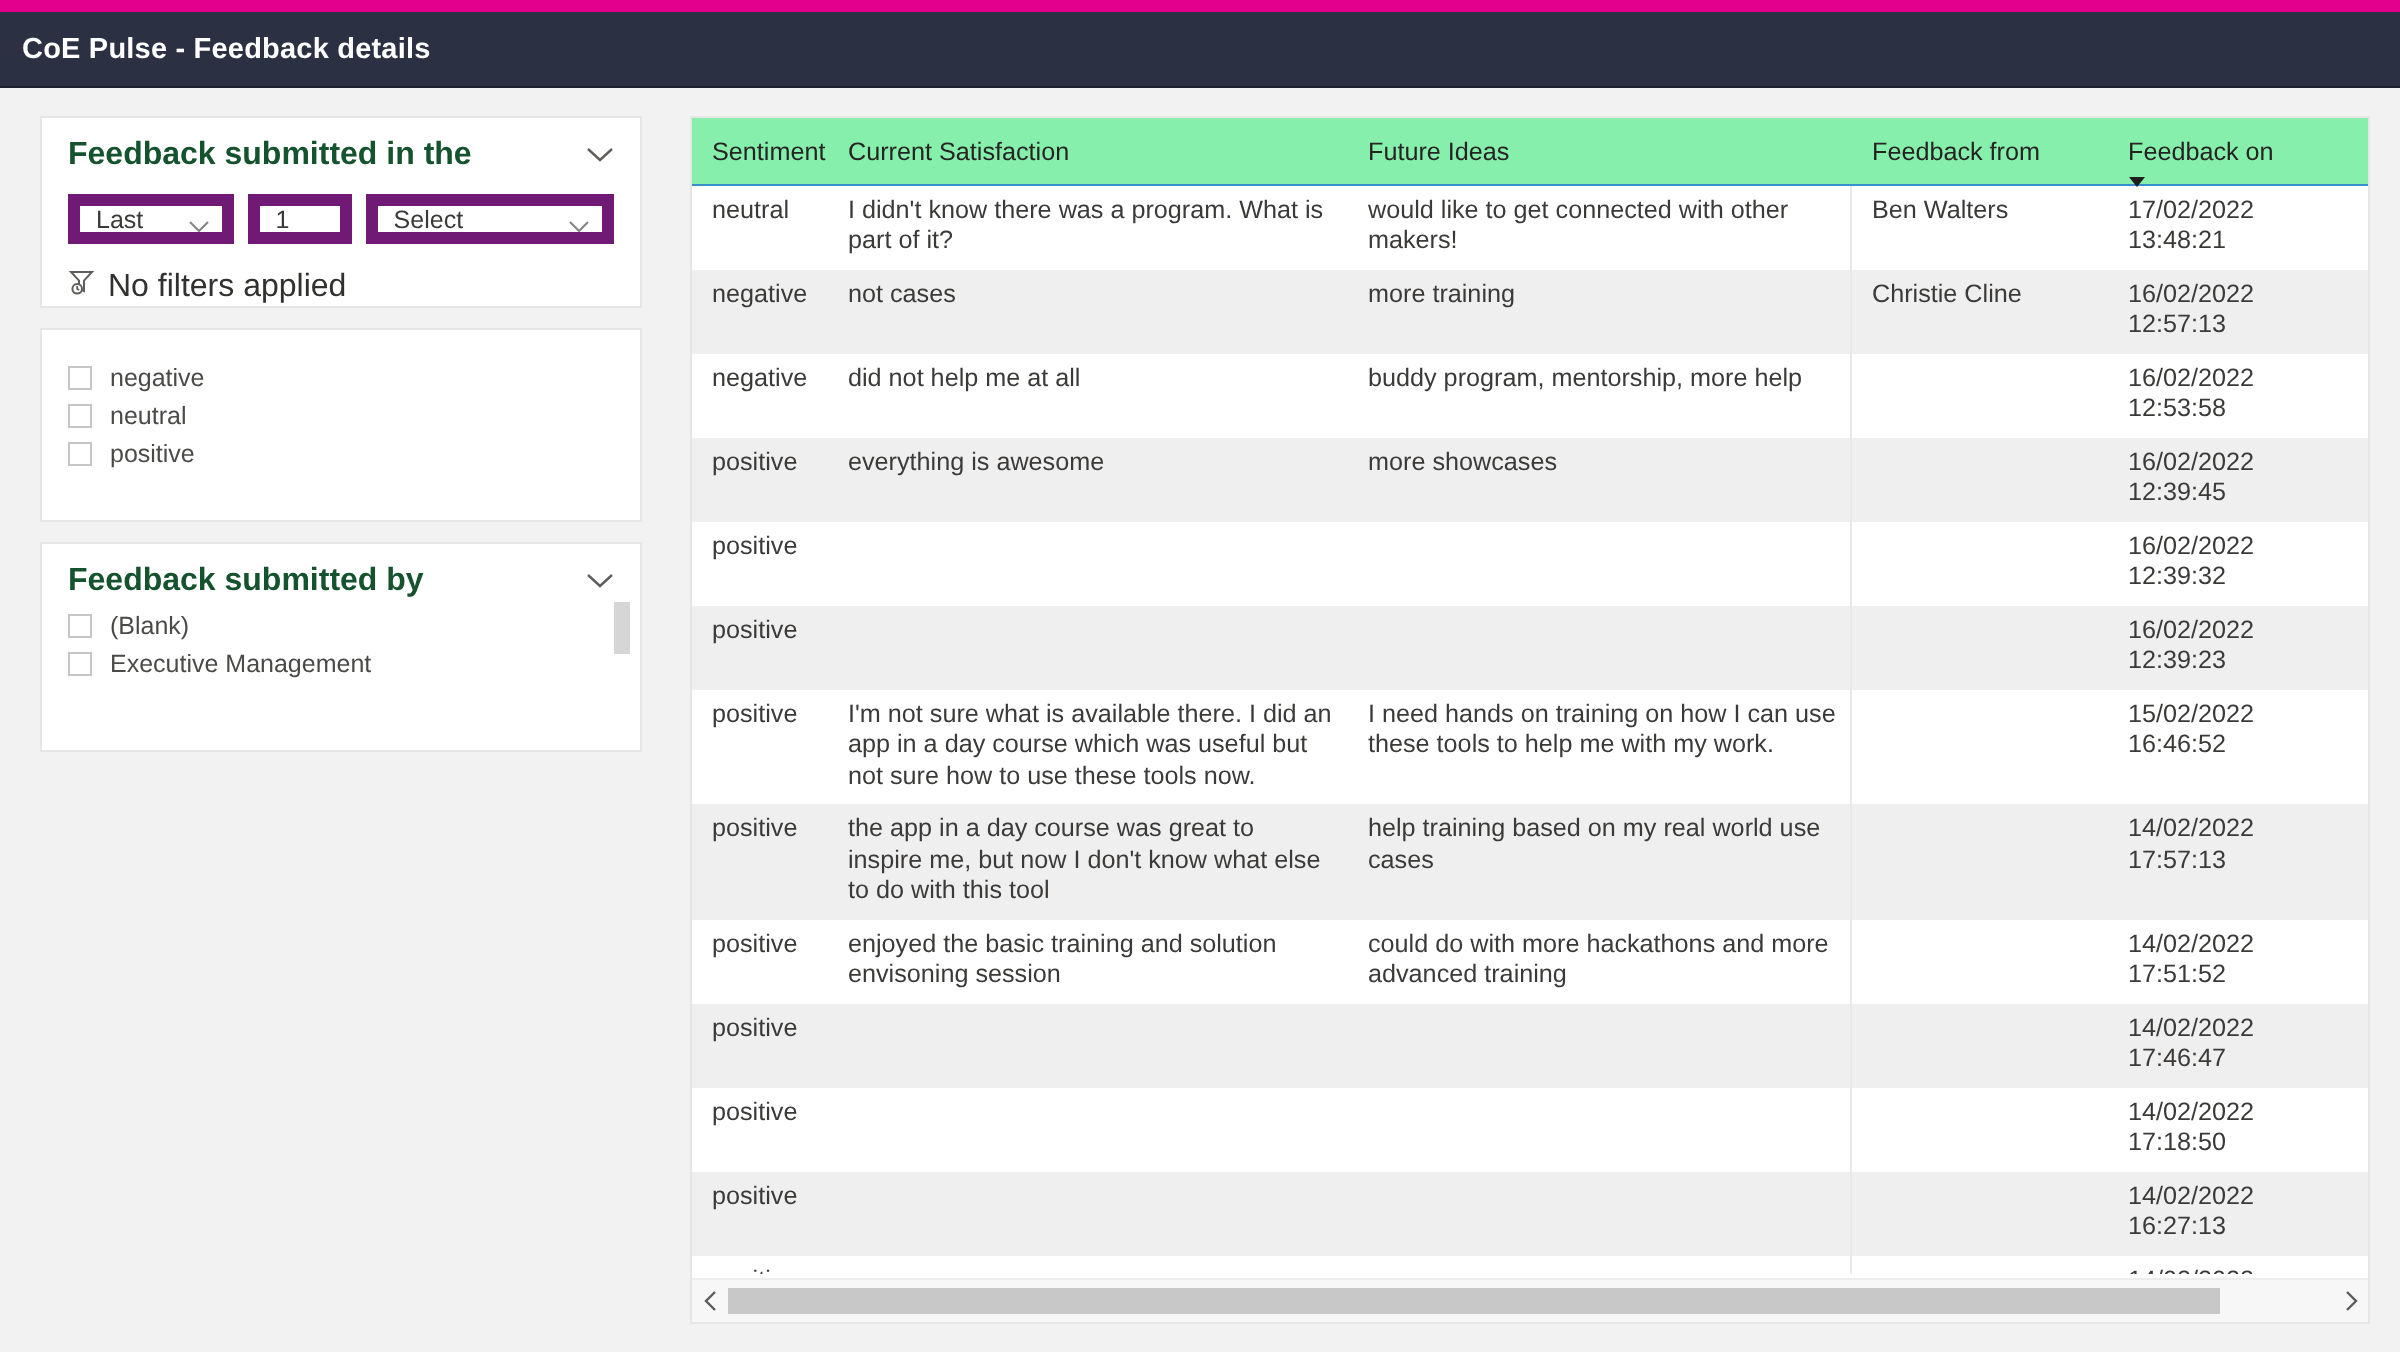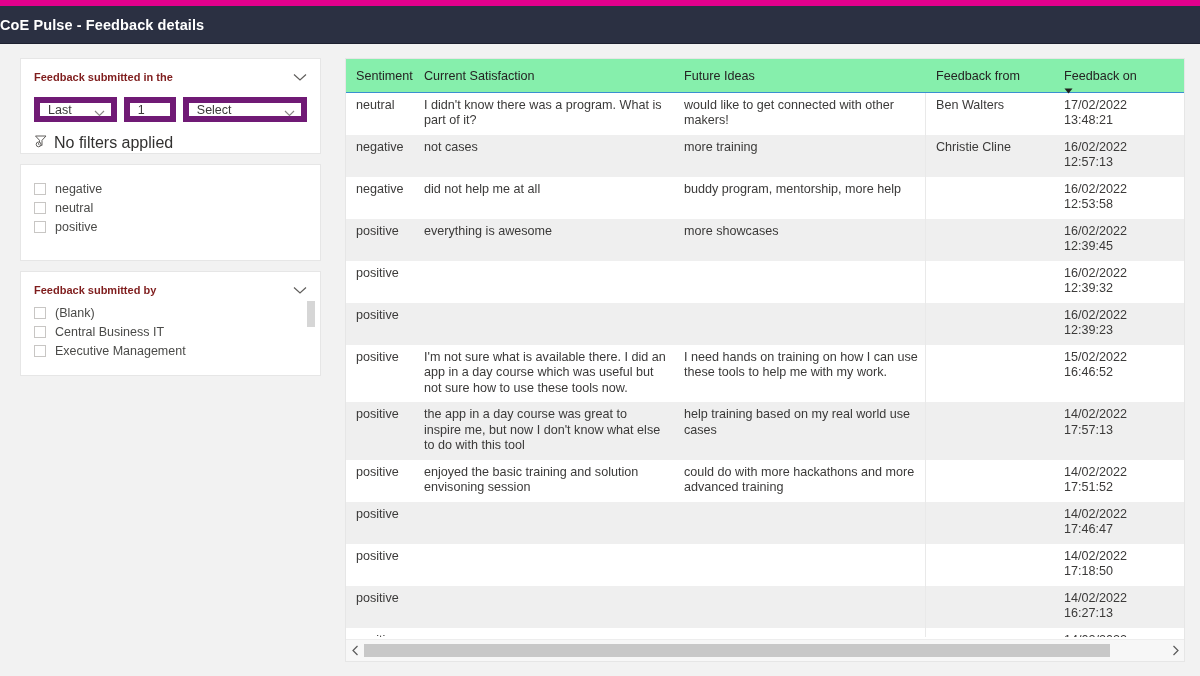--- a/index.html
+++ b/index.html
@@ -15,20 +15,21 @@
   
   #accent-stripe {
     height: 6px;
     background: #e3008c;
   }
   #app-header {
     height: 38px;
     background: #2b3042;
     display: flex;
     align-items: center;
+    padding-left: 11px;
     border-bottom: 1px solid #1d2130;
   }
   #app-header .title {
     color: #ffffff;
     font-size: 14.5px;
     font-weight: bold;
     letter-spacing: .1px;
   }
 
   
@@ -51,22 +52,22 @@
     margin-bottom: 10px;
     position: relative;
     padding: 10px 13px 12px 13px;
   }
   .filter-card .card-head {
     display: flex;
     align-items: flex-start;
     justify-content: space-between;
   }
   .filter-card .card-title {
-    font-size: 11px;
-    color: #7f1d1d;
+    font-size: 16px;
+    color: #14532d;
     font-weight: bold;
     line-height: 17px;
   }
   .chev {
     width: 14px; height: 9px;
     flex: 0 0 auto;
     margin-top: 4px;
   }
   .chev svg { display: block; }
 
@@ -299,24 +300,20 @@
         <span class="chev">
           <svg viewBox="0 0 14 9" width="14" height="9">
               <path d="M1 1.5 L7 7 L13 1.5" fill="none" stroke="#605e5c" stroke-width="1.2"></path>
             </svg>
         </span>
       </div>
       <div class="cb-list">
         <div class="cb-row">
           <span class="cb-box"></span>
           <span class="cb-label">(Blank)</span>
-        </div>
-        <div class="cb-row">
-          <span class="cb-box"></span>
-          <span class="cb-label">Central Business IT</span>
         </div>
         <div class="cb-row">
           <span class="cb-box"></span>
           <span class="cb-label">Executive Management</span>
         </div>
       </div>
       <div class="rail-scrollbar">
         <div class="thumb"></div>
       </div>
     </div>

